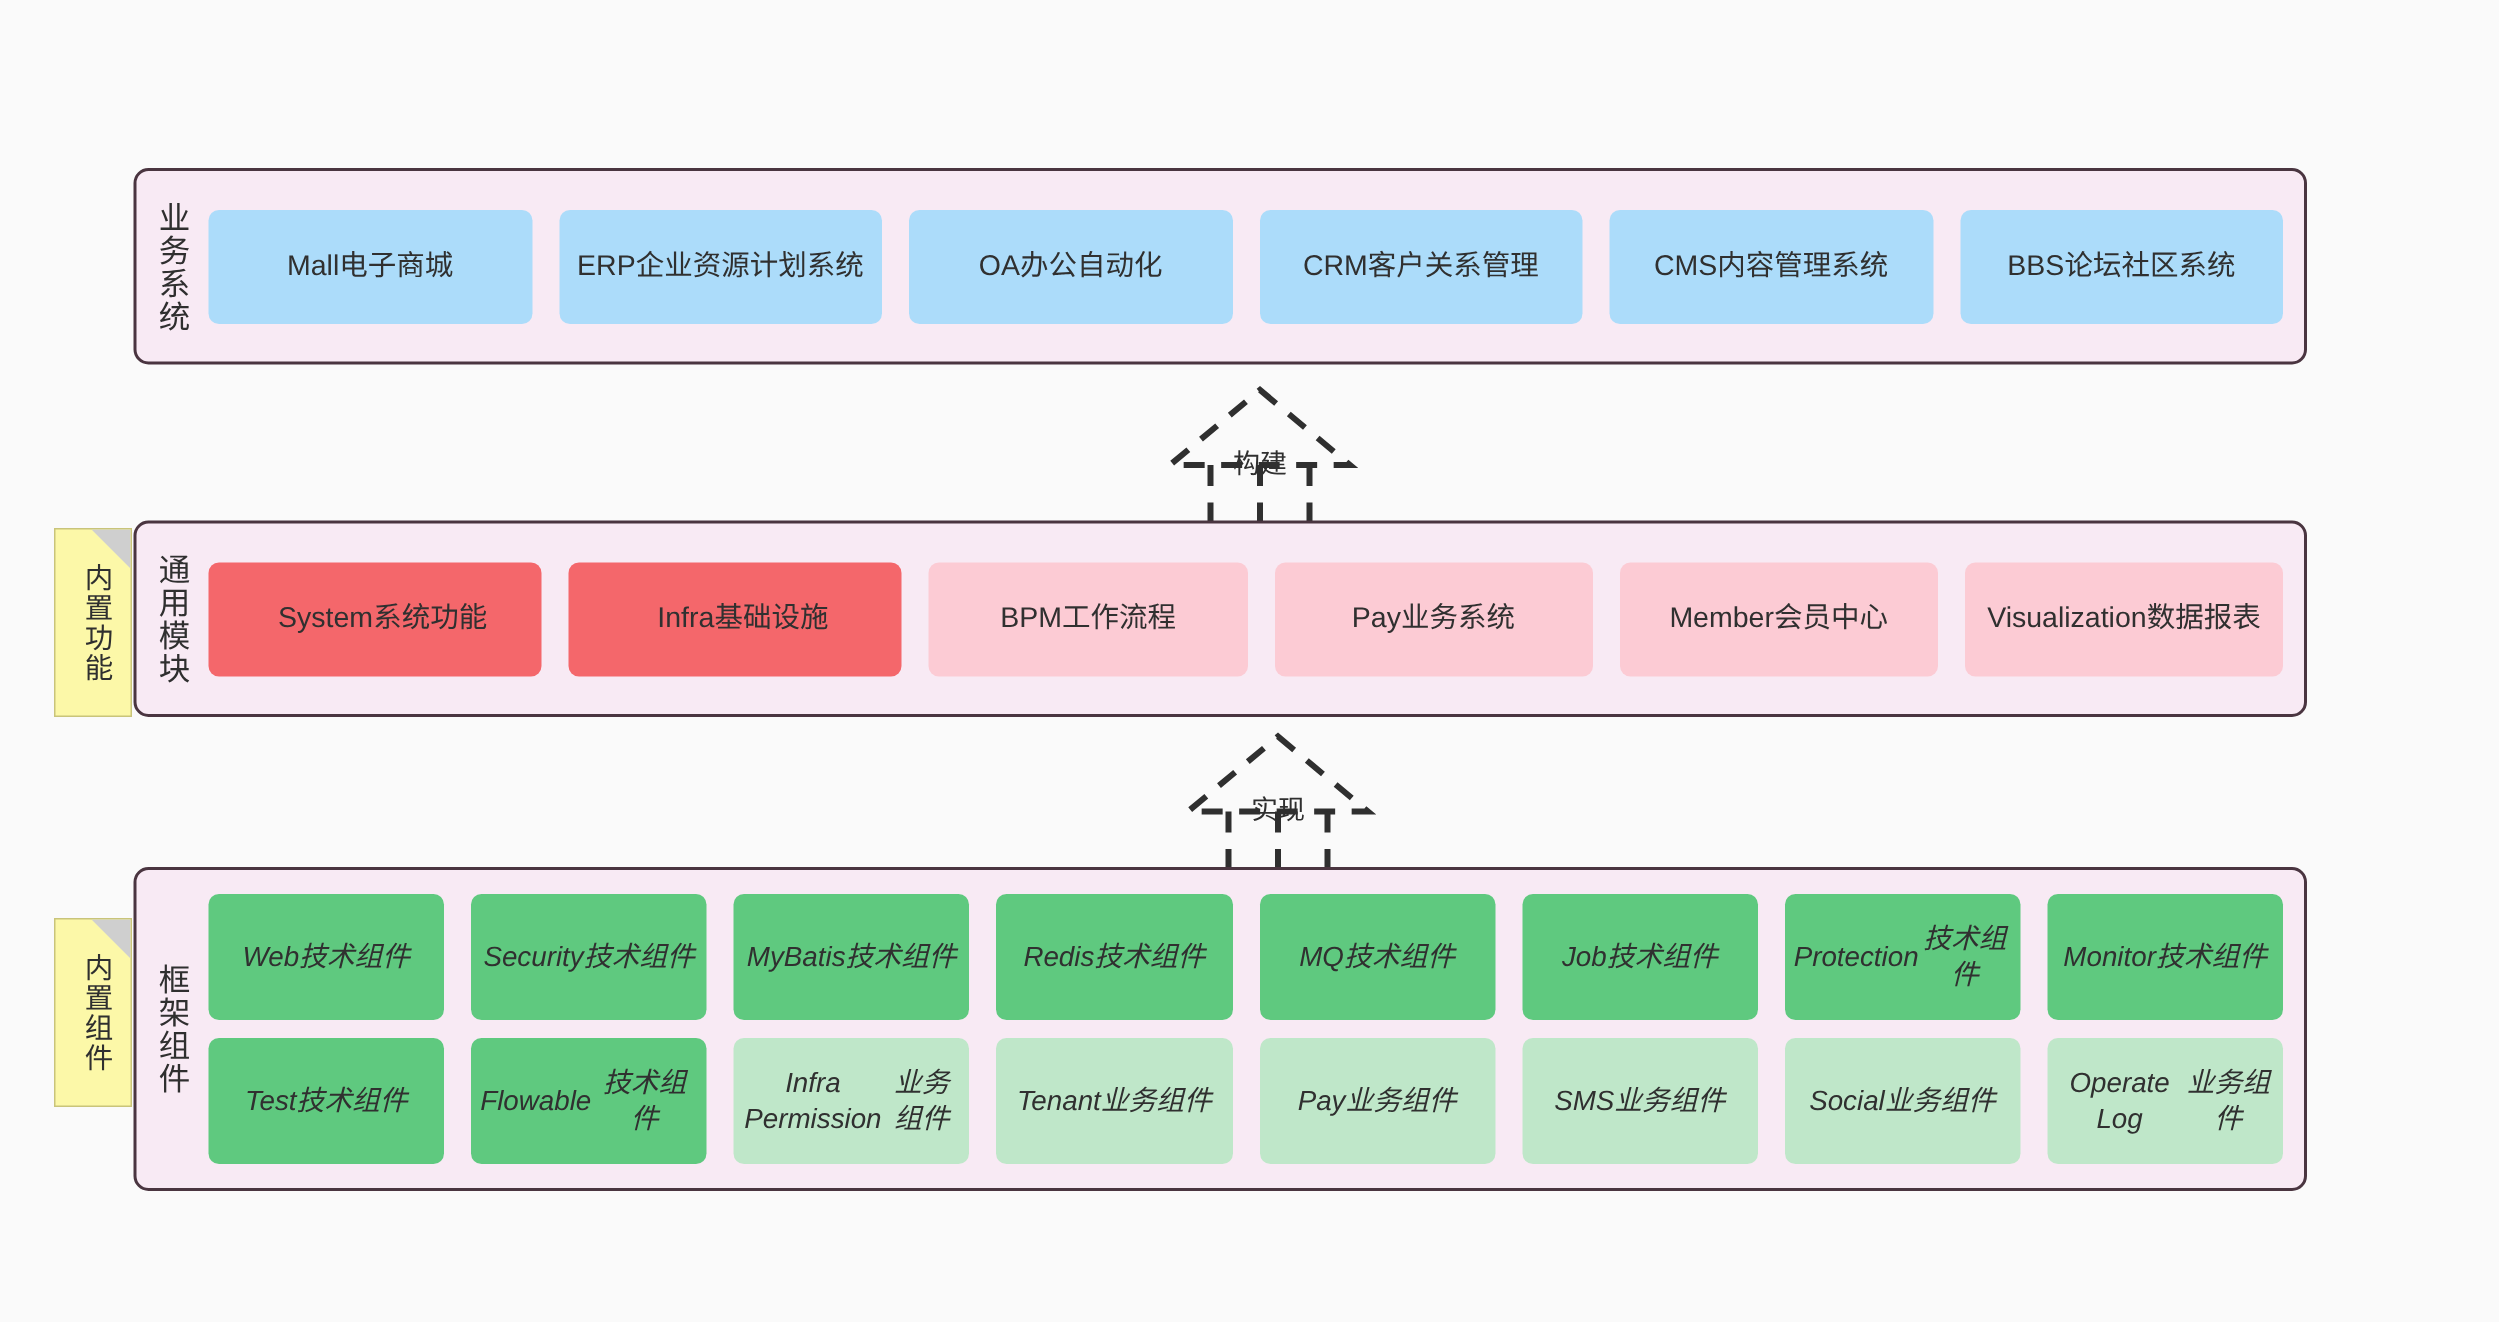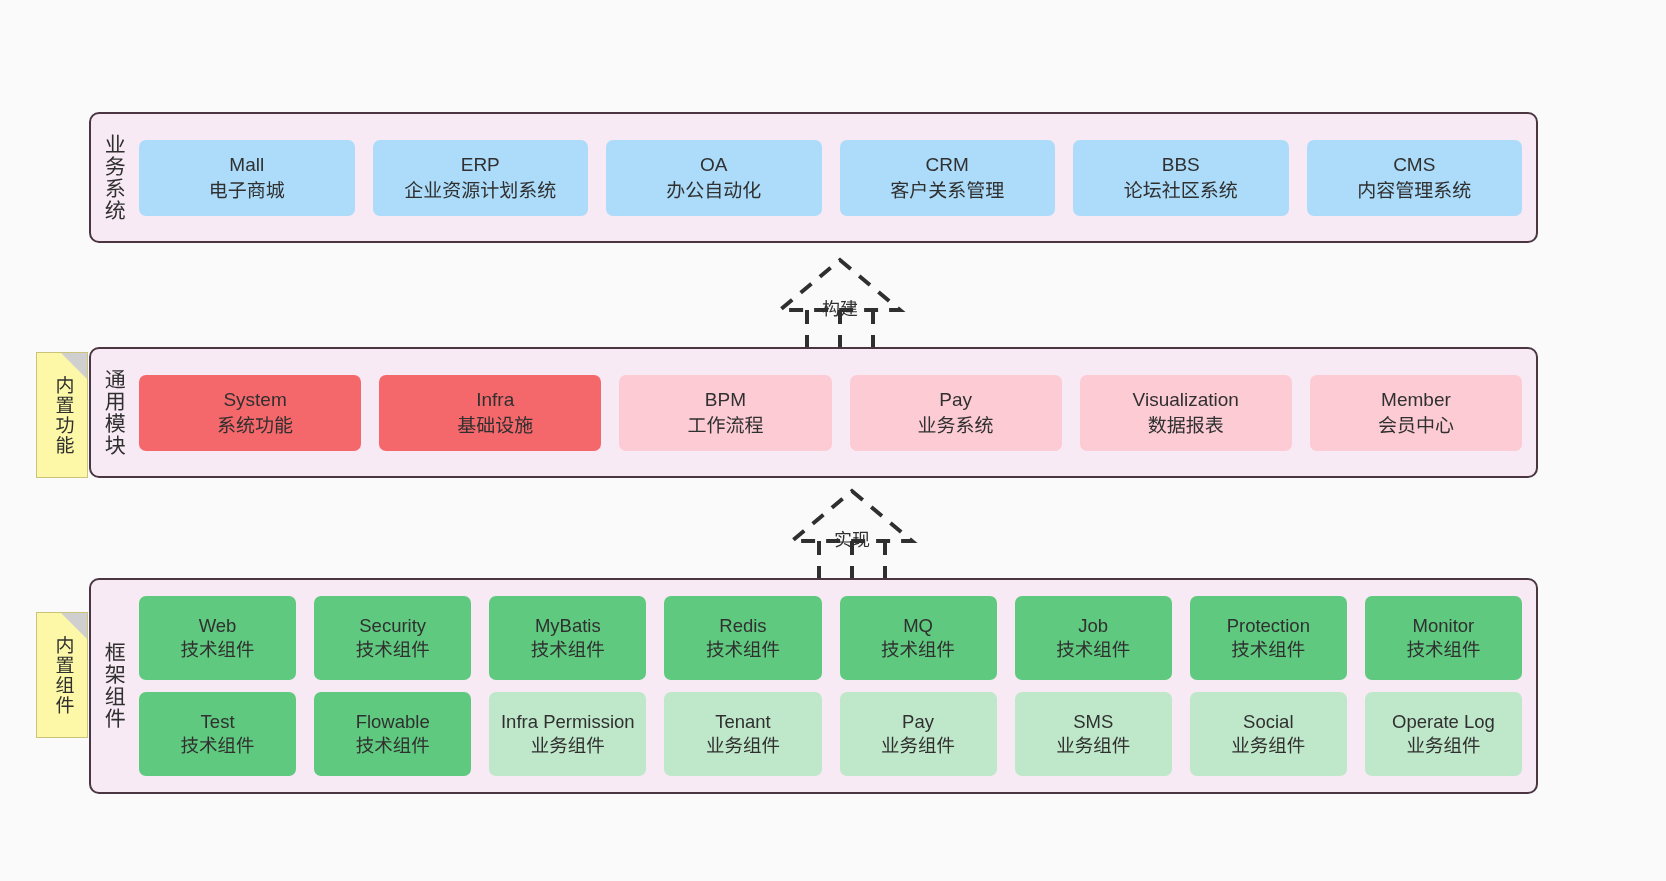--- a/index.html
+++ b/index.html
@@ -62,21 +62,21 @@
     display: flex;
     flex-direction: row;
     gap: 18px;
     align-items: stretch;
   }
 
   .card {
     flex: 1 1 0;
     border-radius: 7px;
     display: flex;
-    flex-direction: column;
+    flex-direction: row;
     align-items: center;
     justify-content: center;
     text-align: center;
     font-size: 19px;
     line-height: 1.32;
     color: #303030;
     box-sizing: border-box;
     padding: 4px 6px;
     user-select: none;
   }
@@ -91,21 +91,21 @@
   .c-green-light { background: #BFE7C9; }
 
   
   #layer-business { left: 89px;  top: 112px; width: 1449px; height: 131px; }
   #layer-business .card-row { height: 76px; }
 
   #layer-common   { left: 89px;  top: 347px; width: 1449px; height: 131px; }
   #layer-common .card-row { height: 76px; }
 
   #layer-framework{ left: 89px;  top: 578px; width: 1449px; height: 216px; }
-  #layer-framework .layer-body { gap: 12px; padding: 16px 14px 16px 4px; }
+  #layer-framework .layer-body { gap: 12px; padding: 16px 14px 16px 4px; font-style: italic; }
   #layer-framework .card-row { flex: 1 1 0; }
   #layer-framework .card { font-size: 18.5px; line-height: 1.3; }
 
   
   .note {
     position: absolute;
     box-sizing: border-box;
     background: #FCF8A8;
     border: 1px solid #C9C47A;
     display: flex;
@@ -172,26 +172,26 @@
         </div>
         <div class="card c-blue">
           <span class="en">OA</span>
           <span class="cn">办公自动化</span>
         </div>
         <div class="card c-blue">
           <span class="en">CRM</span>
           <span class="cn">客户关系管理</span>
         </div>
         <div class="card c-blue">
+          <span class="en">CMS</span>
+          <span class="cn">内容管理系统</span>
+        </div>
+        <div class="card c-blue">
           <span class="en">BBS</span>
           <span class="cn">论坛社区系统</span>
-        </div>
-        <div class="card c-blue">
-          <span class="en">CMS</span>
-          <span class="cn">内容管理系统</span>
         </div>
       </div>
     </div>
   </div>
 
   <div class="arrow" id="arrow-build">
     <svg width="160" height="100" viewBox="0 0 160 100" aria-hidden="true">
       <path d="M80 4 L140 54 L20 54 Z" fill="none" stroke="#2f2f2f" stroke-width="4" stroke-dasharray="14 11" stroke-linejoin="miter"></path>
       <path d="M80 54 L80 92" fill="none" stroke="#2f2f2f" stroke-width="4" stroke-dasharray="14 11"></path>
       <path d="M47 54 L47 92" fill="none" stroke="#2f2f2f" stroke-width="4" stroke-dasharray="14 11"></path>
@@ -219,26 +219,26 @@
         </div>
         <div class="card c-pink">
           <span class="en">BPM</span>
           <span class="cn">工作流程</span>
         </div>
         <div class="card c-pink">
           <span class="en">Pay</span>
           <span class="cn">业务系统</span>
         </div>
         <div class="card c-pink">
+          <span class="en">Member</span>
+          <span class="cn">会员中心</span>
+        </div>
+        <div class="card c-pink">
           <span class="en">Visualization</span>
           <span class="cn">数据报表</span>
-        </div>
-        <div class="card c-pink">
-          <span class="en">Member</span>
-          <span class="cn">会员中心</span>
         </div>
       </div>
     </div>
   </div>
 
   <div class="arrow" id="arrow-implement">
     <svg width="160" height="100" viewBox="0 0 160 100" aria-hidden="true">
       <path d="M80 4 L140 54 L20 54 Z" fill="none" stroke="#2f2f2f" stroke-width="4" stroke-dasharray="14 11" stroke-linejoin="miter"></path>
       <path d="M80 54 L80 92" fill="none" stroke="#2f2f2f" stroke-width="4" stroke-dasharray="14 11"></path>
       <path d="M47 54 L47 92" fill="none" stroke="#2f2f2f" stroke-width="4" stroke-dasharray="14 11"></path>

